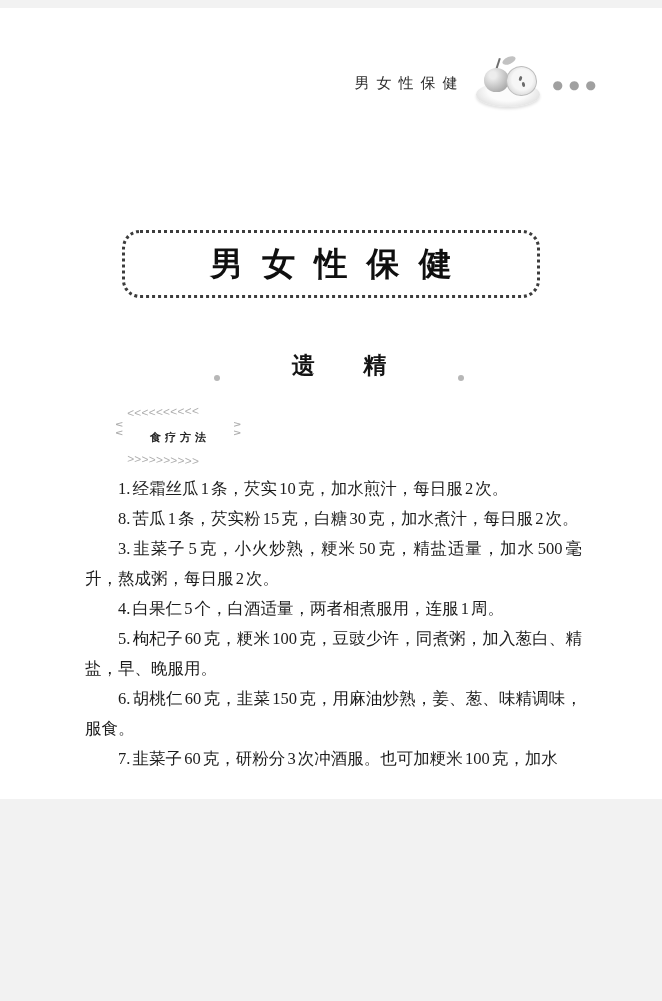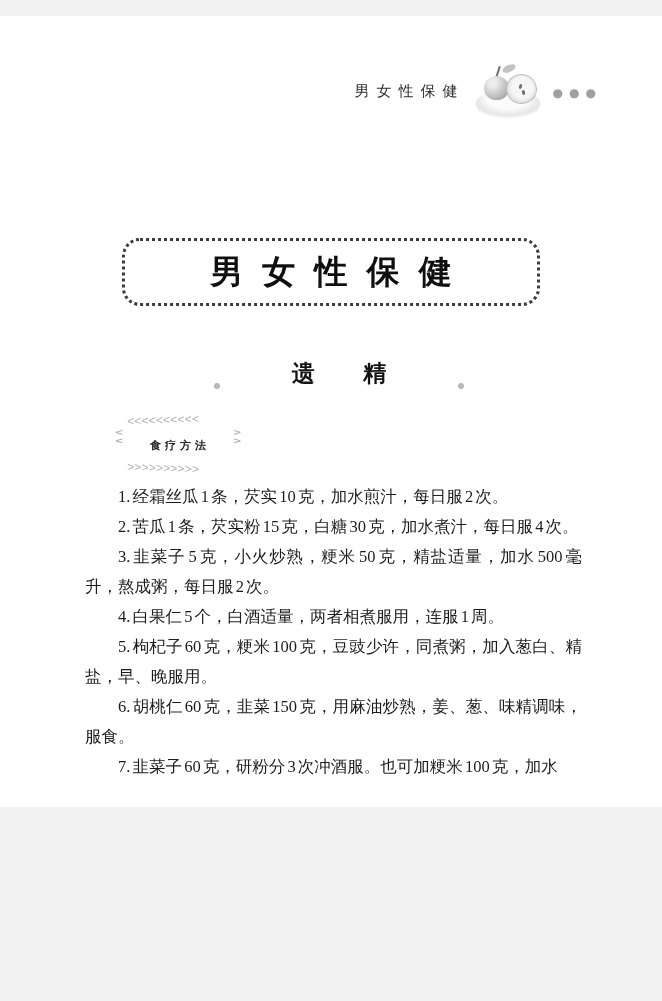--- a/index.html
+++ b/index.html
@@ -1,17 +1,17 @@
 <!DOCTYPE html>
 <html><head>
 <meta charset="utf-8">
 <style>
   html,body{margin:0;padding:0;background:#f2f2f2;}
   .page{
-    position:relative;width:662px;height:791px;margin:16px auto;
+    position:relative;width:662px;height:791px;margin:8px auto;
     background:#ffffff;overflow:hidden;
     font-family:"Liberation Serif", serif;color:#1f1f1f;
   }
 
   
   .running-head{
     position:absolute;top:46px;right:60px;height:58px;
     display:flex;align-items:center;
   }
   .rh-title{
@@ -146,21 +146,21 @@
 
     <div class="method-box">
       <span class="chev chev-top">&lt;&lt;&lt;&lt;&lt;&lt;&lt;&lt;&lt;&lt;</span>
       <span class="chev chev-left">∨∨</span>
       <span class="method-label">食疗方法</span>
       <span class="chev chev-right">∧∧</span>
       <span class="chev chev-bottom">&gt;&gt;&gt;&gt;&gt;&gt;&gt;&gt;&gt;&gt;</span>
     </div>
 
     <p class="para">1. 经霜丝瓜 1 条，芡实 10 克，加水煎汁，每日服 2 次。</p>
-    <p class="para">2. 苦瓜 1 条，芡实粉 15 克，白糖 30 克，加水煮汁，每日服 4 次。</p>
+    <p class="para">8. 苦瓜 1 条，芡实粉 15 克，白糖 30 克，加水煮汁，每日服 2 次。</p>
     <p class="para">3. 韭菜子 5 克，小火炒熟，粳米 50 克，精盐适量，加水 500 毫升，熬成粥，每日服 2 次。</p>
     <p class="para">4. 白果仁 5 个，白酒适量，两者相煮服用，连服 1 周。</p>
     <p class="para">5. 枸杞子 60 克，粳米 100 克，豆豉少许，同煮粥，加入葱白、精盐，早、晚服用。</p>
     <p class="para">6. 胡桃仁 60 克，韭菜 150 克，用麻油炒熟，姜、葱、味精调味，服食。</p>
     <p class="para">7. 韭菜子 60 克，研粉分 3 次冲酒服。也可加粳米 100 克，加水</p>
   </main>
 
   <div class="page-number">285</div>
   <div class="side-text">MSHUA</div>
 

